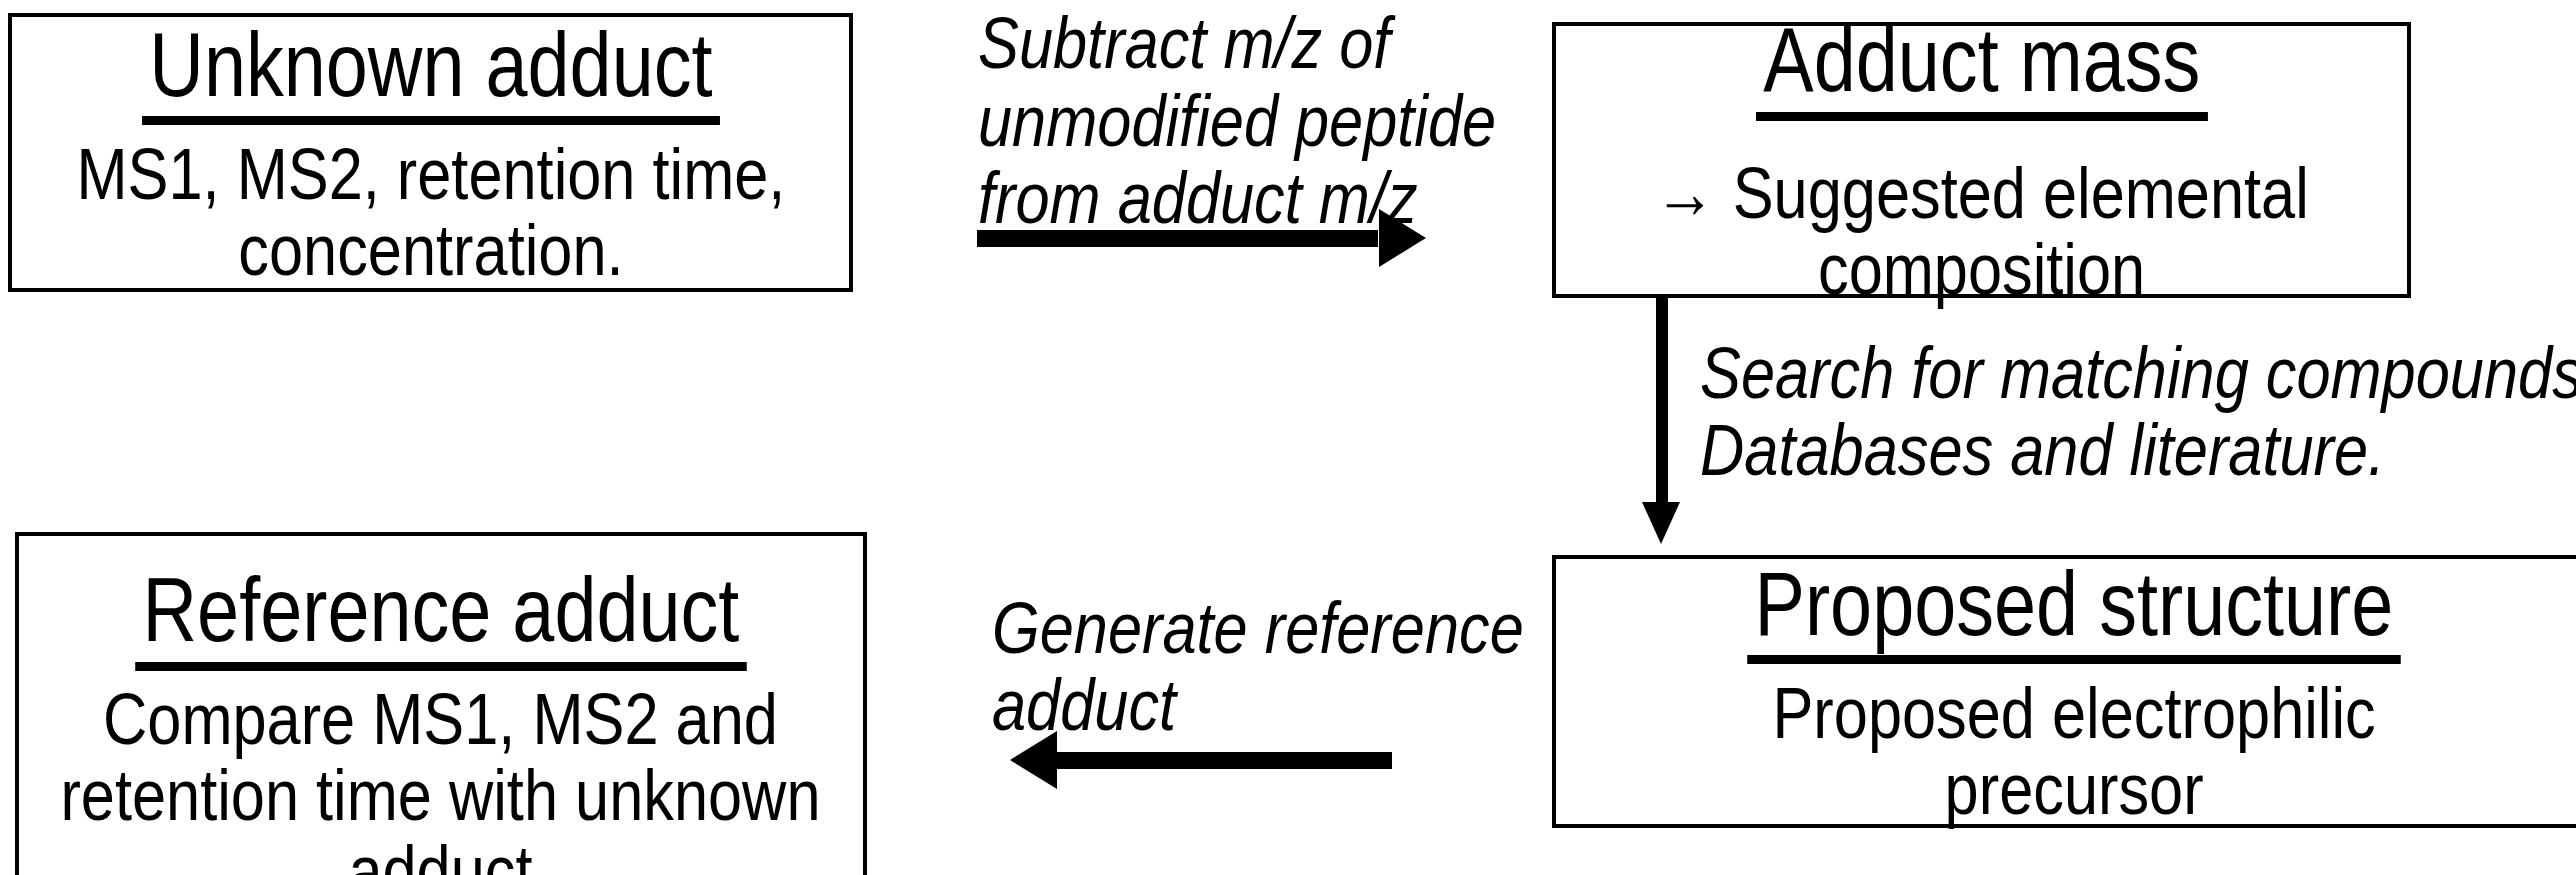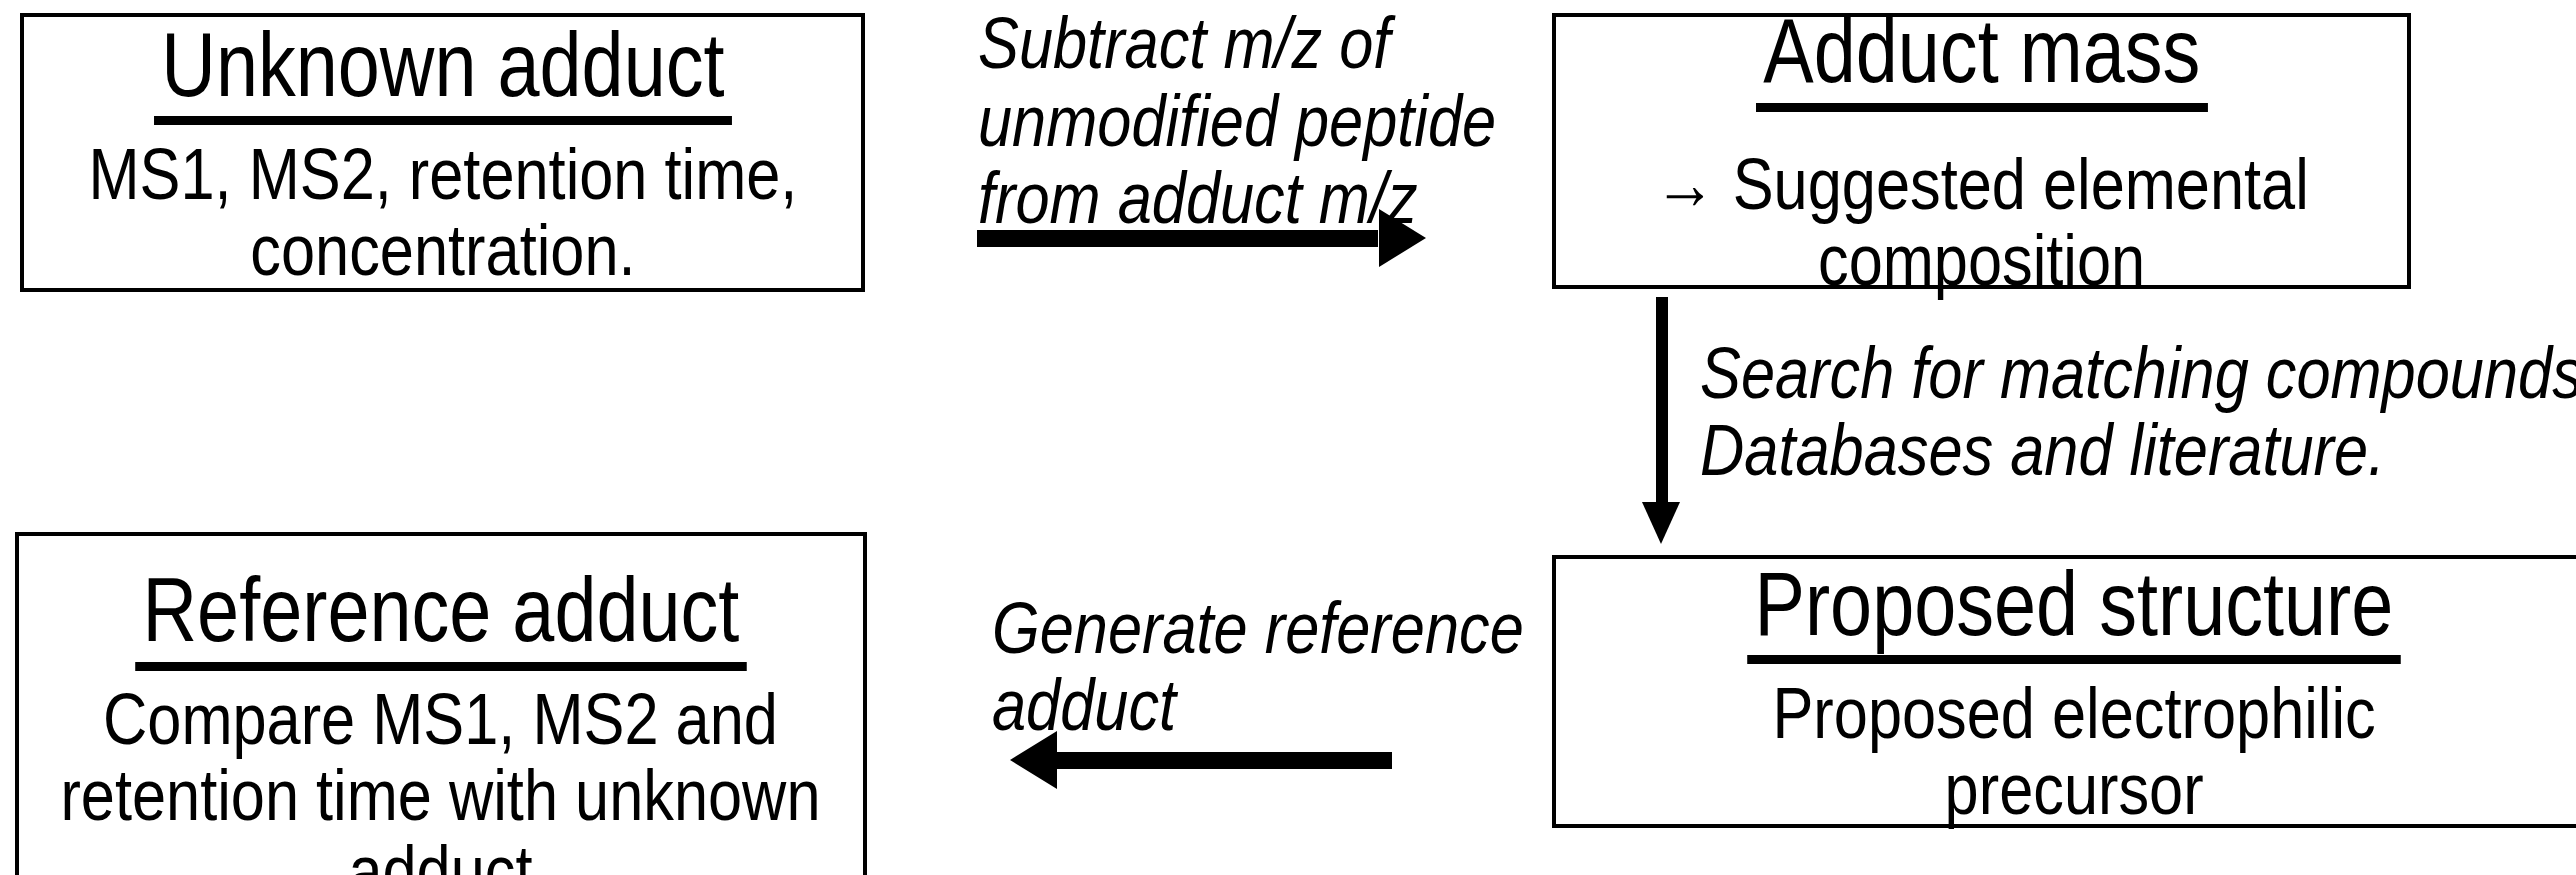--- a/index.html
+++ b/index.html
@@ -69,27 +69,27 @@
     border-left: 19.6px solid transparent;
     border-right: 19.6px solid transparent;
     border-top: 42px solid #000000;
   }
 </style>
 </head>
 <body>
 
 <div id="canvas">
 
-  <div class="box" style="left:20px; top:13px; width:845px; height:279px;">
+  <div class="box" style="left:8px; top:13px; width:845px; height:279px;">
     <span class="box-title">Unknown adduct</span>
     <div class="box-body">MS1, MS2, retention time,
 concentration.</div>
   </div>
 
-  <div class="box" style="left:1552px; top:13px; width:859px; height:276px;gap:24px;">
+  <div class="box" style="left:1552px; top:22px; width:859px; height:276px;gap:24px;">
     <span class="box-title">Adduct mass</span>
     <div class="box-body">→ Suggested elemental
 composition</div>
   </div>
 
   <div class="box" style="left:1552px; top:555px; width:1044px; height:273px;">
     <span class="box-title">Proposed structure</span>
     <div class="box-body">Proposed electrophilic
 precursor</div>
   </div>

